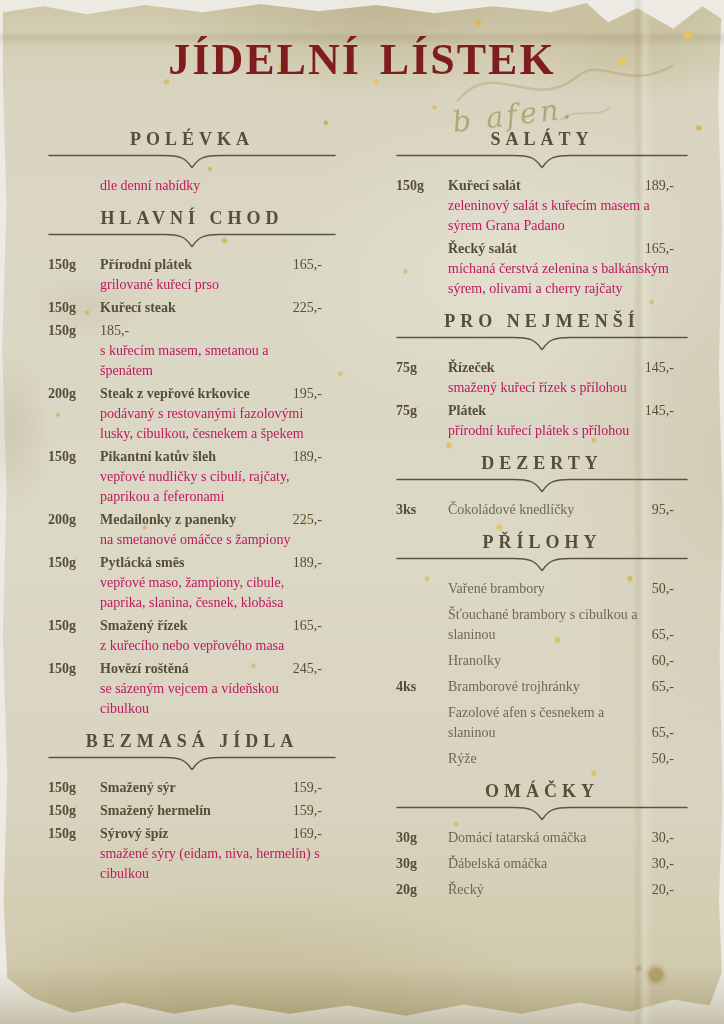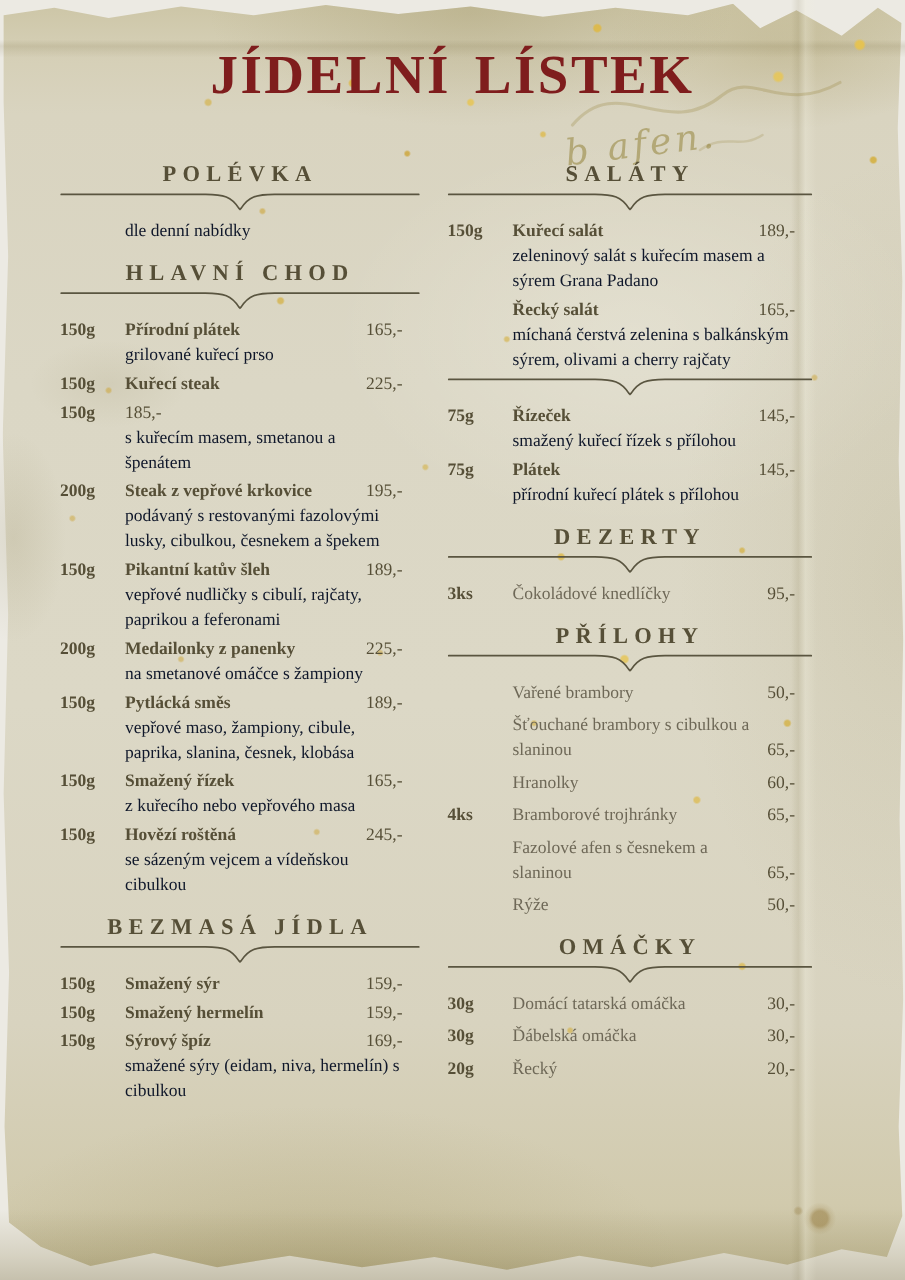--- a/index.html
+++ b/index.html
@@ -89,21 +89,21 @@
   .menu-title {
     padding-top: 34px;
     text-align: center;
     font-size: 44px; font-weight: bold;
     letter-spacing: 2px; word-spacing: 6px;
     color: #7f1d1d;
   }
   .columns {
     display: flex;
     margin: 44px 40px 0 48px;
-    gap: 22px;
+    gap: 60px;
   }
   .col { flex: none; }
   .col-left  { width: 288px; }
   .col-right { width: 292px; }
   .heading {
     margin: 12px 0 4px;
     text-align: center;
     font-size: 18px; font-weight: bold;
     letter-spacing: 5px;
     color: #564f37;
@@ -117,21 +117,21 @@
     font-size: 14px; line-height: 20px;
     color: #564f37;
   }
   .items.plain .item { margin-bottom: 6px; }
   .qty  { flex: 0 0 52px; padding-right: 10px; text-align: left; font-weight: bold; }
   .body { flex: 1; min-width: 0; }
   .nameline { display: flex; align-items: flex-end; }
   .name  { flex: 1; font-weight: bold; padding-right: 6px; font-family: Liberation Serif, serif; }
   .price { font-weight: normal; white-space: nowrap; }
   .items.plain .name { font-weight: normal; color: #6e6857; }
-  .desc { color: #0f172a; }
+  .desc { color: #be185d; }
 </style>
 </head>
 <body>
 
 <div class="page">
 
   <div class="paper"></div>
   <div class="stains"></div>
   <div class="flecks"></div>
 
@@ -333,20 +333,21 @@
         <span class="name">Řecký salát</span>
         <span class="price">165,-</span>
       </div>
       <div class="desc">míchaná čerstvá zelenina s balkánským sýrem, olivami a cherry rajčaty</div>
     </div>
   </div>
 </div>
   </section>
 
   <section class="section">
+    <h2 class="heading">PRO NEJMENŠÍ</h2>
     <svg class="divider" viewBox="0 0 292 15" preserveAspectRatio="none">
       <path d="M1,1.5 L118,1.5 C133,1.5 139,3.5 145,12.5 L146,13.5 L147,12.5 C153,3.5 159,1.5 174,1.5 L291,1.5" fill="none" stroke="#5a5540" stroke-width="1.4" stroke-linecap="round"></path>
     </svg>
     <div class="items">
   <div class="item">
     <span class="qty">75g</span>
     <div class="body">
       <div class="nameline">
         <span class="name">Řízeček</span>
         <span class="price">145,-</span>

